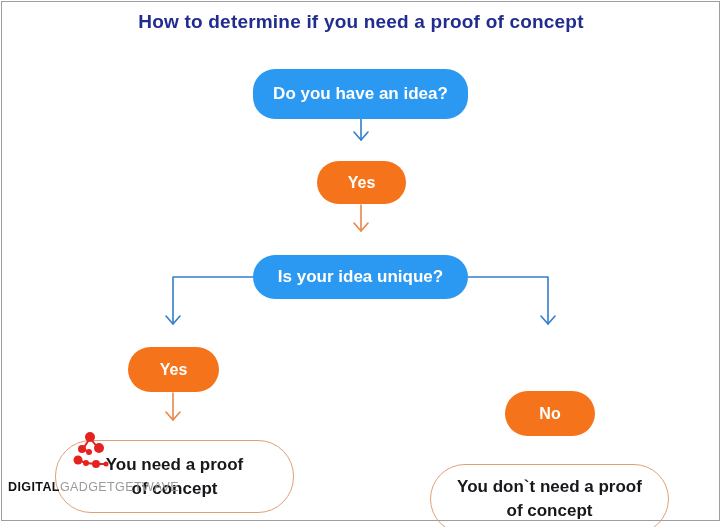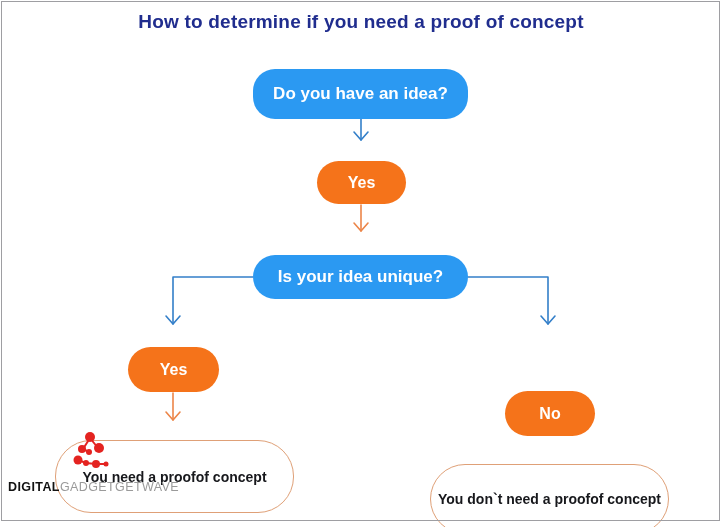--- a/index.html
+++ b/index.html
@@ -21,23 +21,23 @@
     color:#ffffff;font-weight:700;z-index:2;
   }
   .pill.blue{background:#2b99f2;}
   .pill.orange{background:#f5731a;align-items:center;}
   .pill-q1{left:253px;top:69px;width:215px;height:50px;border-radius:22px;font-size:17px;}
   .pill-yes1{left:317px;top:161px;width:89px;height:43px;border-radius:22px;font-size:16px;}
   .pill-q2{left:253px;top:255px;width:215px;height:44px;border-radius:22px;font-size:17px;}
   .pill-yes2{left:128px;top:347px;width:91px;height:45px;border-radius:23px;font-size:16px;}
   .pill-no{left:505px;top:347px;width:90px;height:45px;border-radius:23px;font-size:16px;margin-top:44px;}
   .result{
-    position:absolute;display:flex;flex-direction:row;align-items:center;justify-content:center;
+    position:absolute;display:flex;flex-direction:column;align-items:center;justify-content:center;
     border:1.5px solid #dfa077;border-radius:36px;background:transparent;z-index:2;
-    color:#17181c;font-weight:700;font-size:14px;line-height:24px;text-align:center;
+    color:#17181c;font-weight:700;font-size:17px;line-height:24px;text-align:center;
   }
   .result-yes{left:55px;top:440px;width:237px;height:71px;}
   .result-no{left:430px;top:440px;width:237px;height:68px;margin-top:24px;}
   .result span{position:relative;z-index:5;}
   .watermark-icon{position:absolute;left:72px;top:427px;z-index:4;}
   .watermark-text{
     position:absolute;left:8px;top:480px;z-index:3;font-size:12.5px;letter-spacing:.4px;
     white-space:nowrap;
   }
   .watermark-text .wm-bold{font-weight:700;color:#121212;}

